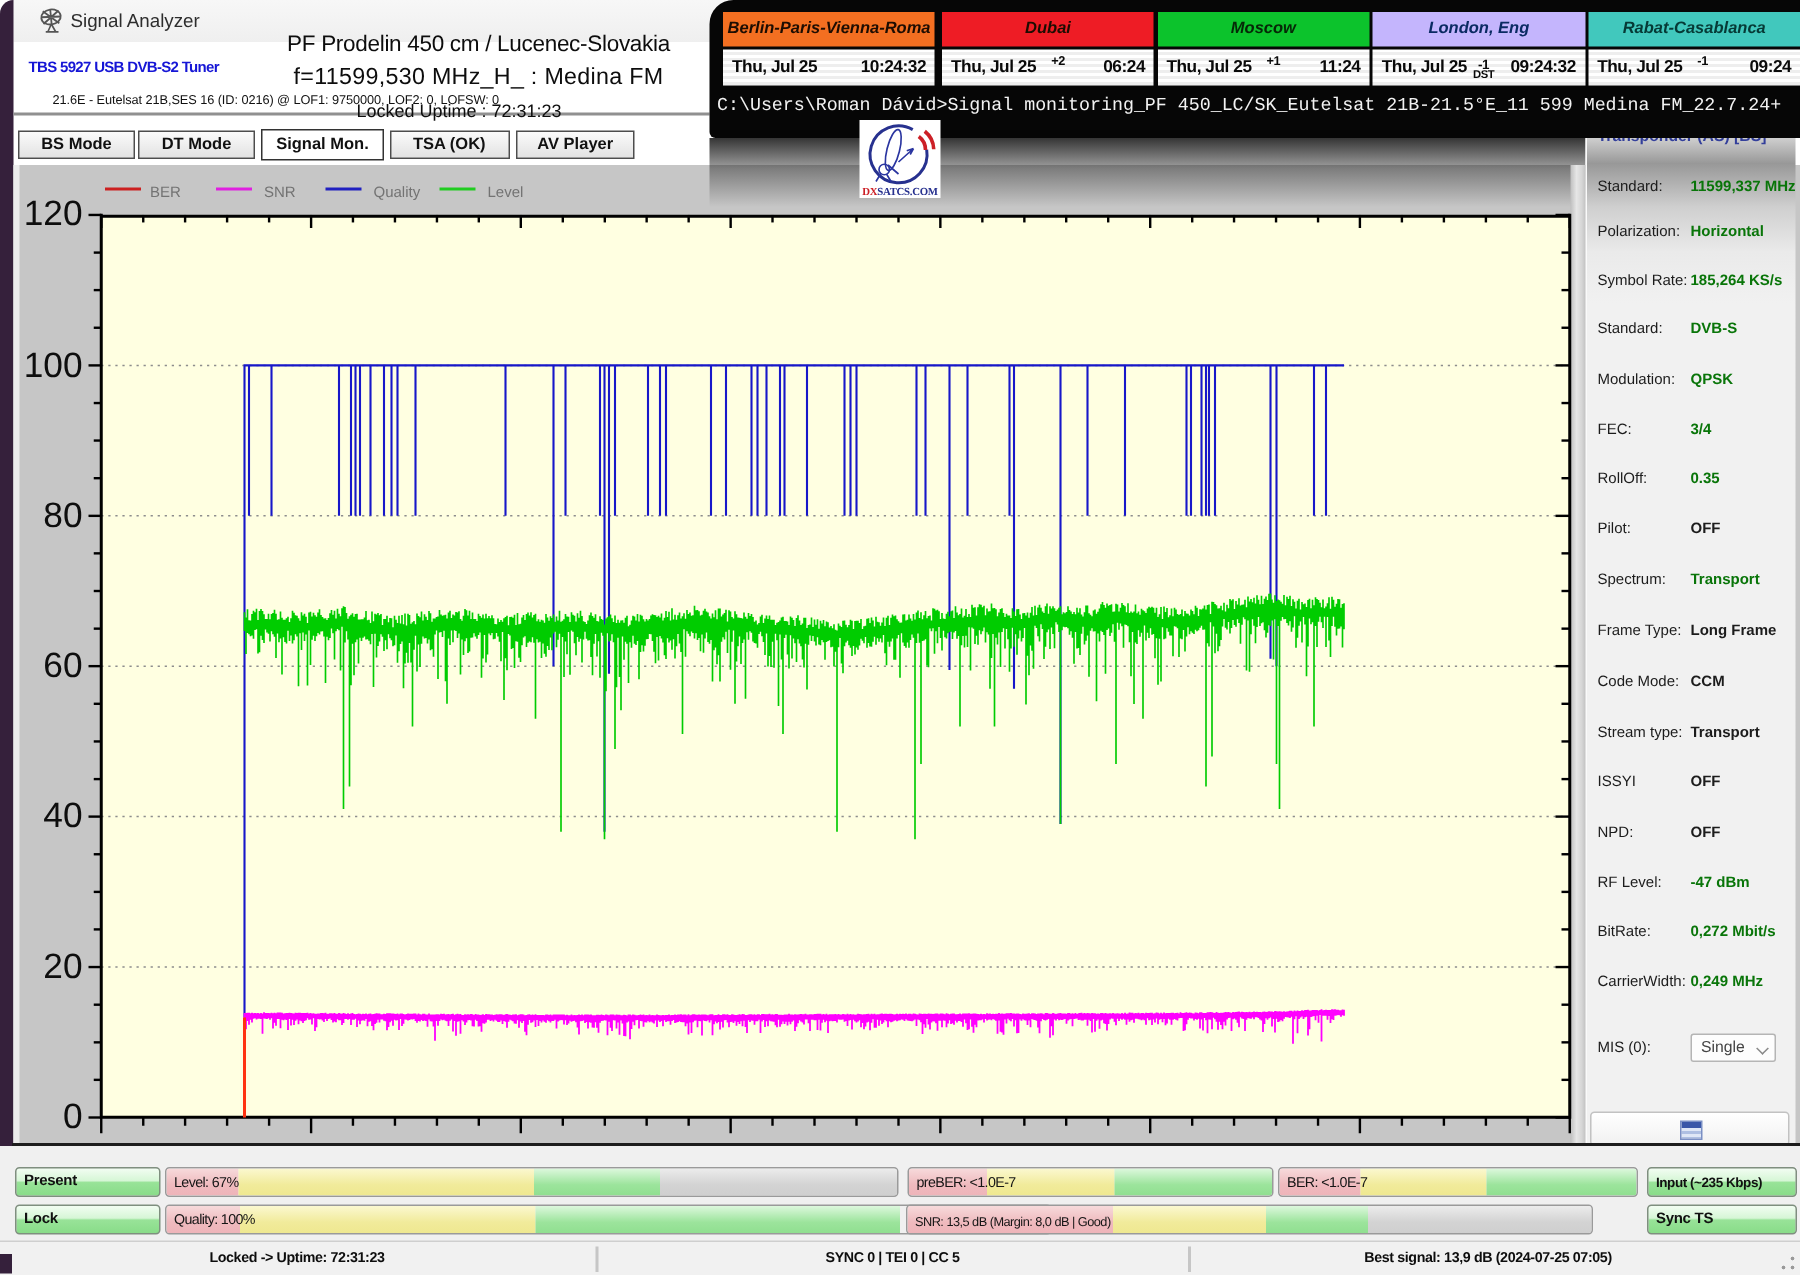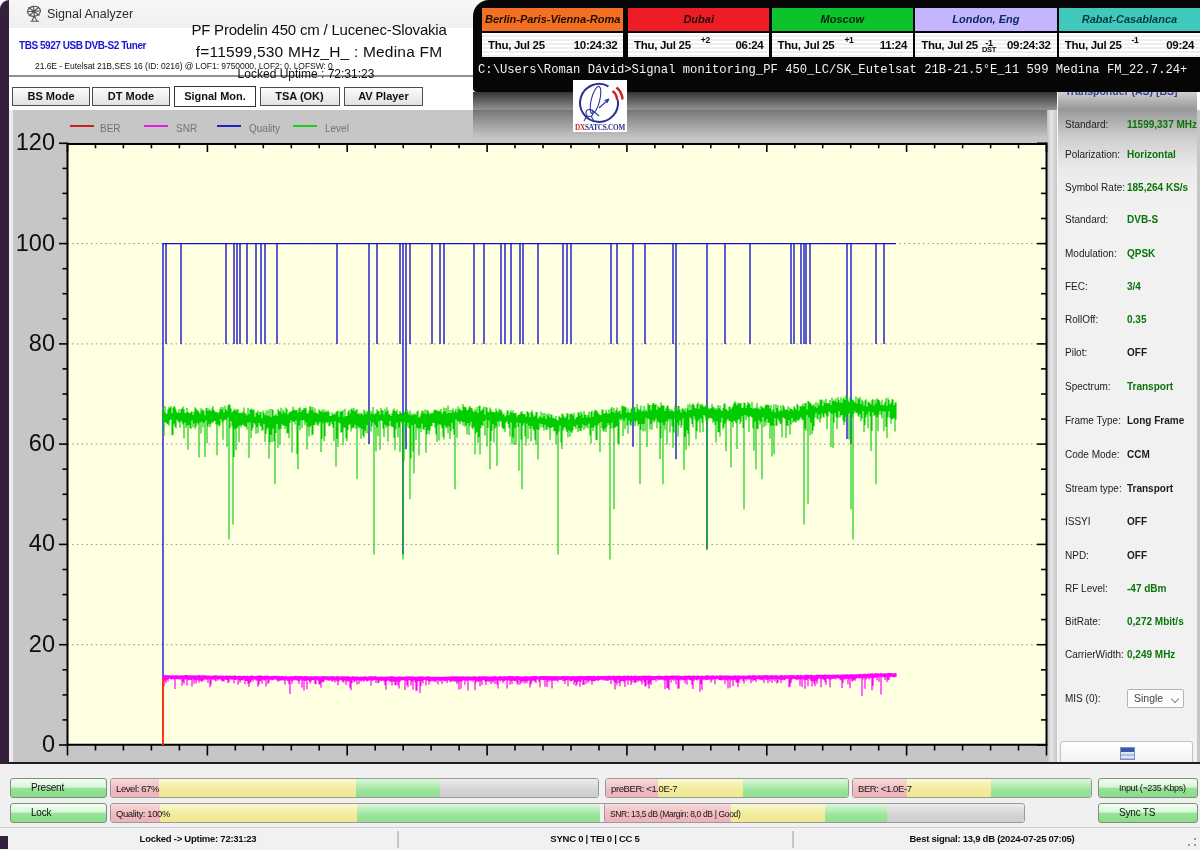--- a/index.html
+++ b/index.html
@@ -46,21 +46,21 @@
 .pv.g{color:#097509}
 .pv.k{color:#1c1c1c}
 #mis{position:absolute;left:7px;top:601px;font-size:10px;color:#1c1c1c}
 #misdd{position:absolute;left:69px;top:597px;width:57px;height:19px;background:#fdfdfd;border:1px solid #b5b5b5;border-radius:2px;font-size:10.5px;color:#444;line-height:17px;padding-left:6px}
 #misdd:after{content:"";position:absolute;right:5px;top:6px;width:5px;height:5px;border-right:1.3px solid #888;border-bottom:1.3px solid #888;transform:rotate(45deg)}
 #wbtn{position:absolute;left:2px;top:649px;width:133px;height:23px;background:linear-gradient(#ffffff,#f1f1f1);border:1px solid #c2c2c2;border-radius:3px}
 #wicon{position:absolute;left:59px;top:4.5px;width:15px;height:13px;border:1px solid #7a8fc4;background:linear-gradient(#3a57a8 0 4px,#dfe7f6 4px 6px,#aebfe2 6px 8px,#dfe7f6 8px 10px,#aebfe2 10px)}
 
 #dkline{position:absolute;left:8px;top:761.5px;width:1192px;height:2.2px;background:#1d1d1d}
 #bsec{position:absolute;left:0;top:763.7px;width:1200px;height:86.3px;background:#f0f0f0}
-.gbtn{position:absolute;height:20px;border:1px solid #7f8f7f;border-radius:3px;background:linear-gradient(180deg,#f2fdf2 0%,#d6f6d6 45%,#98e398 52%,#89dc89 100%);font-size:10px;letter-spacing:-0.2px;font-weight:normal;color:#111;line-height:18px;padding-left:20px;white-space:nowrap}
+.gbtn{position:absolute;height:20px;border:1px solid #7f8f7f;border-radius:3px;background:linear-gradient(180deg,#f2fdf2 0%,#d6f6d6 45%,#98e398 52%,#89dc89 100%);font-size:10px;letter-spacing:-0.2px;font-weight:bold;color:#111;line-height:18px;padding-left:5px;white-space:nowrap}
 .bar{position:absolute;height:20px;border:1px solid #9a9a9a;border-radius:3px;display:flex;overflow:hidden}
 .z{height:100%}
 .zp{background:linear-gradient(#f7dadb,#efbabe 60%,#eeb4b9)}
 .zy{background:linear-gradient(#fbf8d0,#f1eb9b 60%,#efe890)}
 .zg{background:linear-gradient(#ddf8dd,#9ce49c 60%,#90df90)}
 .zn{background:linear-gradient(#ececec,#d3d3d3 60%,#cfcfcf)}
 .bl{position:absolute;left:5px;top:1px;font-size:9.5px;letter-spacing:-0.4px;font-weight:normal;color:#151515;line-height:18px;white-space:nowrap}
 #sbar{position:absolute;left:0;top:827px;width:1200px;height:23px;background:#f1f1f1;border-top:1px solid #cfcfcf}
 .st{position:absolute;top:5px;font-size:9.5px;letter-spacing:-0.25px;font-weight:bold;color:#0d0d0d;text-align:center}
 .sep{position:absolute;top:3px;width:1.5px;height:17px;background:#c6c6c6}
@@ -359,21 +359,21 @@
       <div class="z zy" style="width:86px"></div>
       <div class="z zg" style="width:106px"></div>
       <div class="bl">preBER: &lt;1.0E-7</div>
     </div>
     <div class="bar" style="left:852px;top:778px;width:240px">
       <div class="z zp" style="width:54px"></div>
       <div class="z zy" style="width:85px"></div>
       <div class="z zg" style="width:101px"></div>
       <div class="bl">BER: &lt;1.0E-7</div>
     </div>
-    <div class="bar" style="left:604px;top:803px;width:421px">
+    <div class="bar" style="left:604px;top:803px;width:458px">
       <div class="z zp" style="width:148px"></div>
       <div class="z zy" style="width:110px"></div>
       <div class="z zg" style="width:73px"></div>
       <div class="z zn" style="width:161px"></div>
       <div class="bl"><span style="font-size:8.5px;letter-spacing:-0.35px">SNR: 13,5 dB (Margin: 8,0 dB | Good)</span></div>
     </div>
 <div id="sbar">
 <div class="st" style="left:98px;width:200px">Locked -&gt; Uptime: 72:31:23</div>
 <div class="st" style="left:495px;width:200px">SYNC 0 | TEI 0 | CC 5</div>
 <div class="st" style="left:872px;width:240px">Best signal: 13,9 dB (2024-07-25 07:05)</div>

